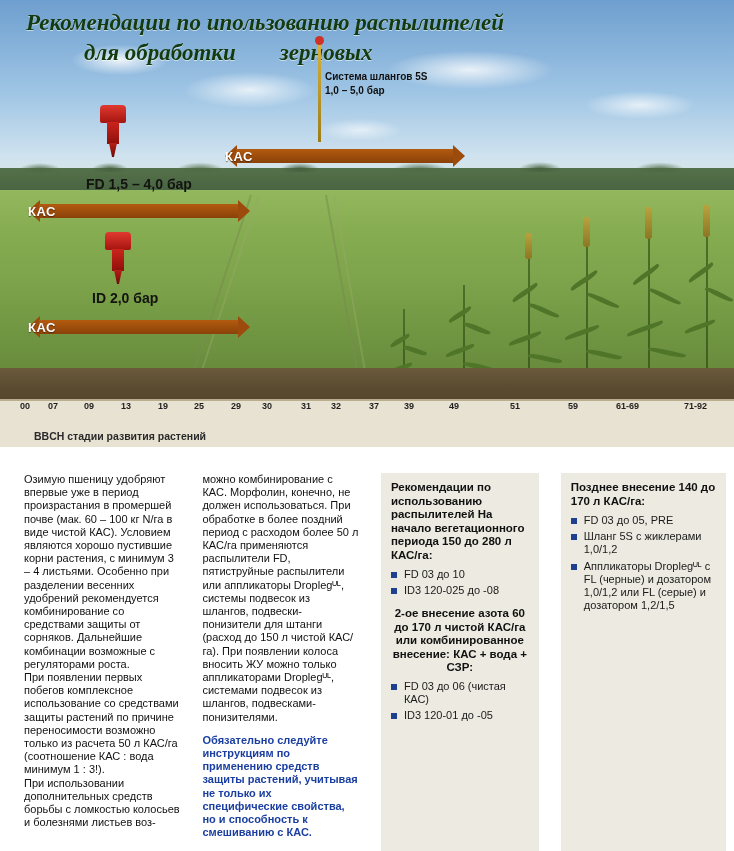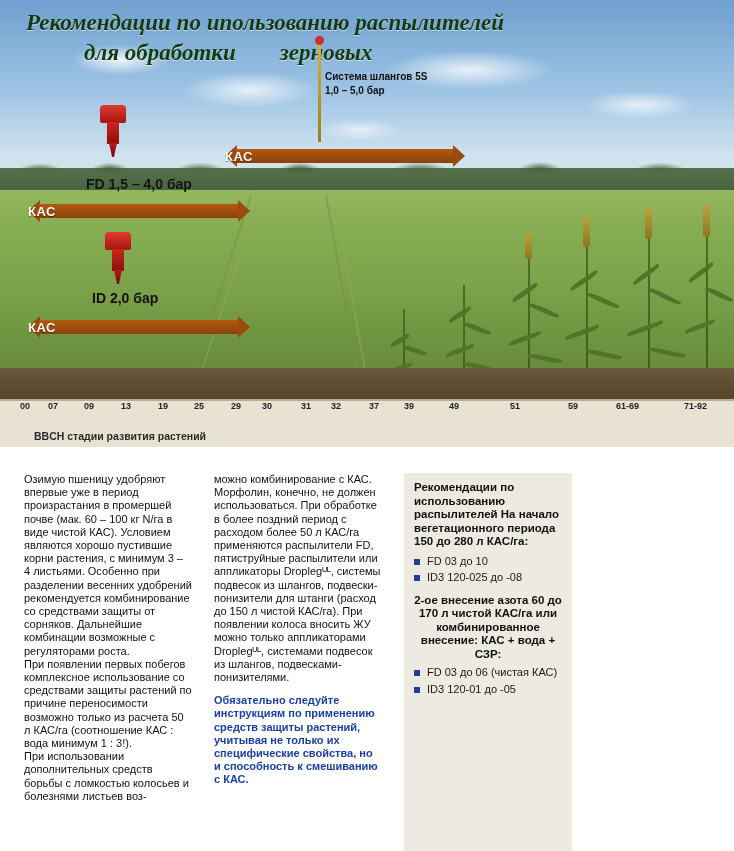--- a/index.html
+++ b/index.html
@@ -362,14 +362,22 @@
       <li>FD 03 до 10</li>
       <li>ID3 120-025 до -08</li>
     </ul>
     <h4>2-ое внесение азота 60 до 170 л чистой КАС/га или комбинированное внесение: КАС + вода + СЗР:</h4>
     <ul class="sqlist">
       <li>FD 03 до 06 (чистая КАС)</li>
       <li>ID3 120-01 до -05</li>
     </ul>
   </div>
 
+  <div class="panel panel-b">
+    <h3>Позднее внесение 140 до 170 л КАС/га:</h3>
+    <ul class="sqlist">
+      <li>FD 03 до 05, PRE</li>
+      <li>Шланг 5S с жиклерами 1,0/1,2</li>
+      <li>Аппликаторы Droplegᵁᴸ с FL (черные) и дозатором 1,0/1,2 или FL (серые) и дозатором 1,2/1,5</li>
+    </ul>
+  </div>
 
 </div>
 
 </body></html>

